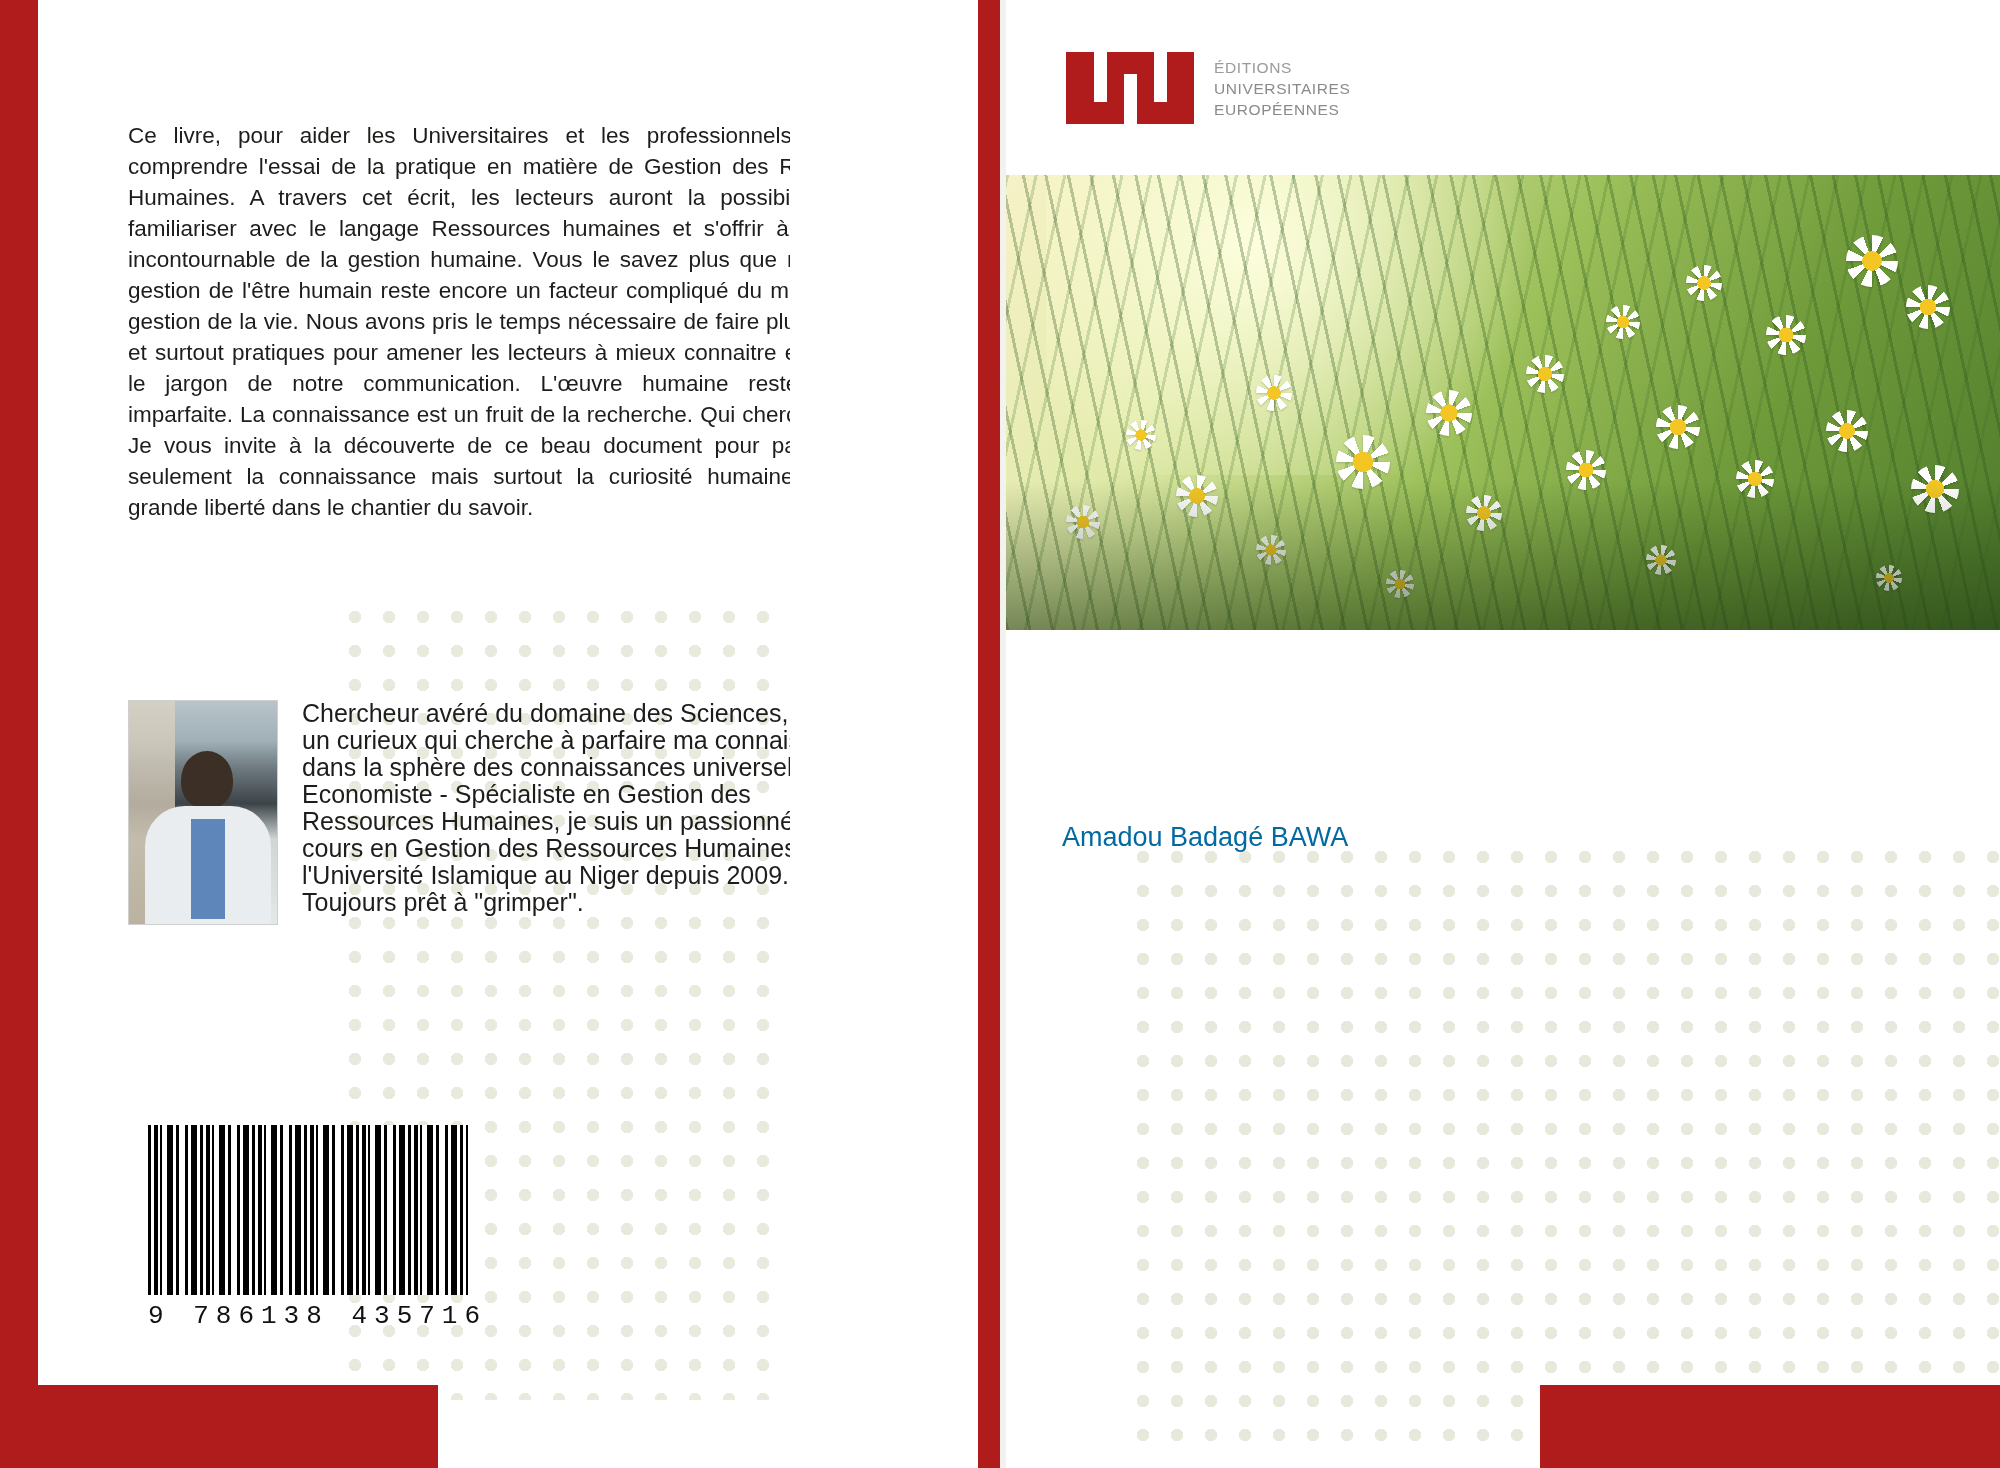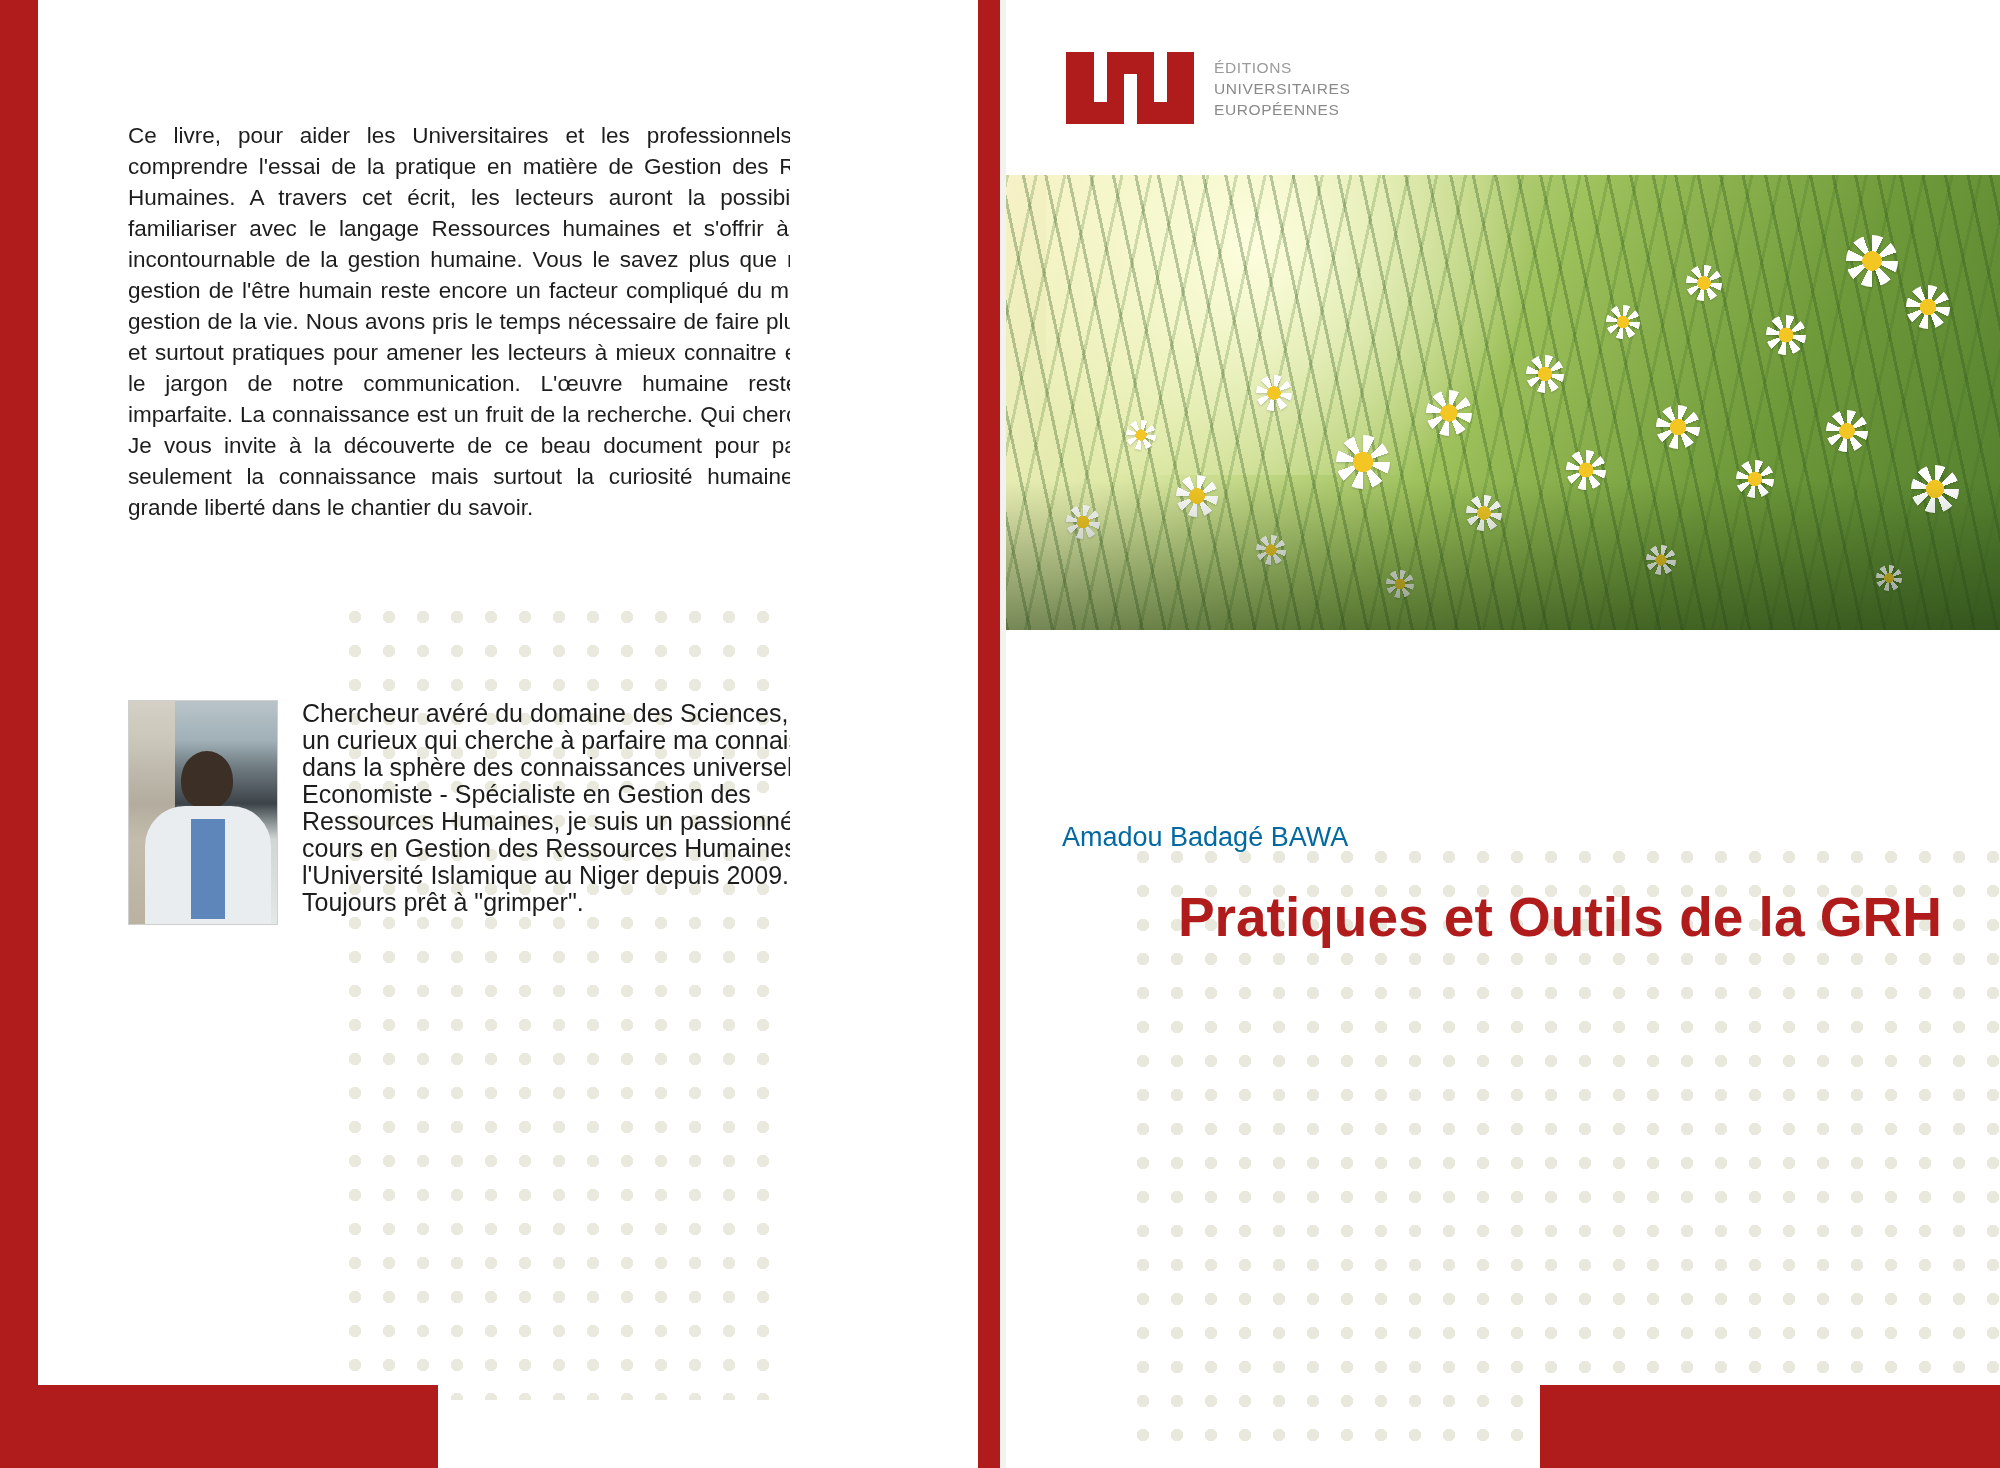--- a/index.html
+++ b/index.html
@@ -265,20 +265,24 @@
     <div class="author-block">
       <div class="author-photo">
         <div class="wall"></div>
         <div class="head"></div>
         <div class="body"></div>
         <div class="stripe"></div>
       </div>
       <div class="author-bio">Chercheur avéré du domaine des Sciences, je suis un curieux qui cherche à parfaire ma connaissance dans la sphère des connaissances universelles. Economiste - Spécialiste en Gestion des Ressources Humaines, je suis un passionné des cours en Gestion des Ressources Humaines à l'Université Islamique au Niger depuis 2009. Toujours prêt à "grimper".</div>
     </div>
 
+    <div class="barcode-wrap">
+      <div class="barcode"></div>
+      <div class="barcode-digits">9 786138 435716</div>
+    </div>
   </div>
 
   <div class="spine"></div>
   <div class="spine-edge"></div>
 
   <div class="front">
     <div class="front-dots"></div>
     <div class="front-bottom-bar"></div>
 
     <div class="logo">
@@ -316,16 +320,15 @@
       <div class="daisy" style="left:820px;top:235px;width:42px;height:42px"></div>
       <div class="daisy" style="left:905px;top:290px;width:48px;height:48px"></div>
       <div class="daisy" style="left:250px;top:360px;width:30px;height:30px"></div>
       <div class="daisy" style="left:380px;top:395px;width:28px;height:28px"></div>
       <div class="daisy" style="left:640px;top:370px;width:30px;height:30px"></div>
       <div class="daisy" style="left:870px;top:390px;width:26px;height:26px"></div>
       <div class="dark"></div>
     </div>
 
     <div class="author-name">Amadou Badagé BAWA</div>
-    <div class="book-title">Pratiques et Outils de la GRH</div>
   </div>
 
 </div>
 
 </body></html>

